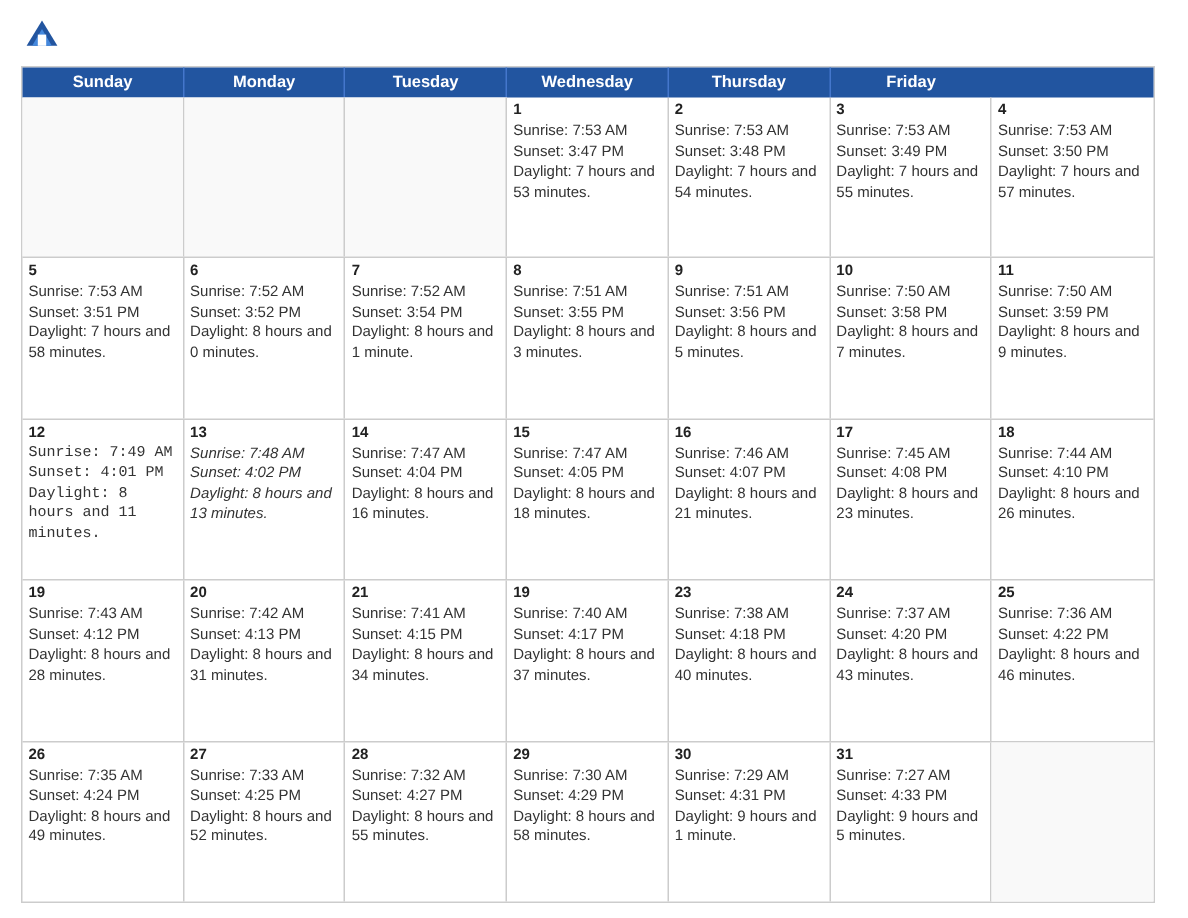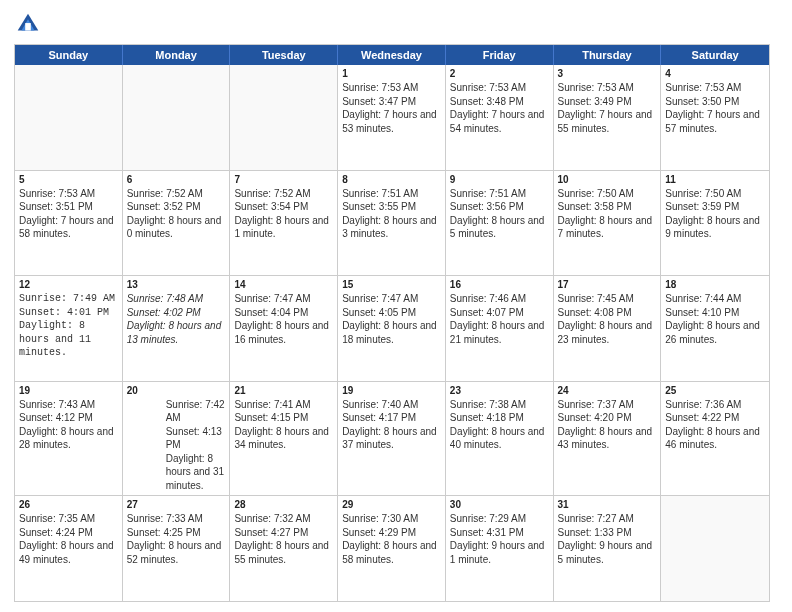--- a/index.html
+++ b/index.html
@@ -135,23 +135,22 @@
       <div class="title-location"></div>
     </div>
   </div>
 
   <div class="calendar">
     <div class="cal-header">
     <div class="cal-header-cell">Sunday</div>
         <div class="cal-header-cell">Monday</div>
         <div class="cal-header-cell">Tuesday</div>
         <div class="cal-header-cell">Wednesday</div>
+        <div class="cal-header-cell">Thursday</div>
         <div class="cal-header-cell">Friday</div>
-        <div class="cal-header-cell">Thursday</div>
-        <div class="cal-header-cell">Saturday</div>
       </div>
     <div class="cal-body">
     <div class="cal-row">
           <div class="cal-cell empty"></div>
           <div class="cal-cell empty"></div>
           <div class="cal-cell empty"></div>
           <div class="cal-cell">
             <div class="day-num">1</div>
             <div class="cell-text" style="white-space: pre-line;">Sunrise: 7:53 AM
 Sunset: 3:47 PM
@@ -266,21 +265,21 @@
         </div>
         <div class="cal-row">
           <div class="cal-cell">
             <div class="day-num">19</div>
             <div class="cell-text" style="white-space: pre-line;">Sunrise: 7:43 AM
 Sunset: 4:12 PM
 Daylight: 8 hours and 28 minutes.</div>
           </div>
           <div class="cal-cell">
             <div class="day-num">20</div>
-            <div class="cell-text" style="white-space: pre-line; margin-left: 39px;">Sunrise: 7:42 AM
+            <div class="cell-text" style="white-space: pre-line;">Sunrise: 7:42 AM
 Sunset: 4:13 PM
 Daylight: 8 hours and 31 minutes.</div>
           </div>
           <div class="cal-cell">
             <div class="day-num">21</div>
             <div class="cell-text" style="white-space: pre-line;">Sunrise: 7:41 AM
 Sunset: 4:15 PM
 Daylight: 8 hours and 34 minutes.</div>
           </div>
           <div class="cal-cell">
@@ -335,20 +334,20 @@
           </div>
           <div class="cal-cell">
             <div class="day-num">30</div>
             <div class="cell-text" style="white-space: pre-line;">Sunrise: 7:29 AM
 Sunset: 4:31 PM
 Daylight: 9 hours and 1 minute.</div>
           </div>
           <div class="cal-cell">
             <div class="day-num">31</div>
             <div class="cell-text" style="white-space: pre-line;">Sunrise: 7:27 AM
-Sunset: 1:33 PM
+Sunset: 4:33 PM
 Daylight: 9 hours and 5 minutes.</div>
           </div>
           <div class="cal-cell empty"></div>
         </div>
       </div>
   </div>
 </div>
 
 </body></html>

